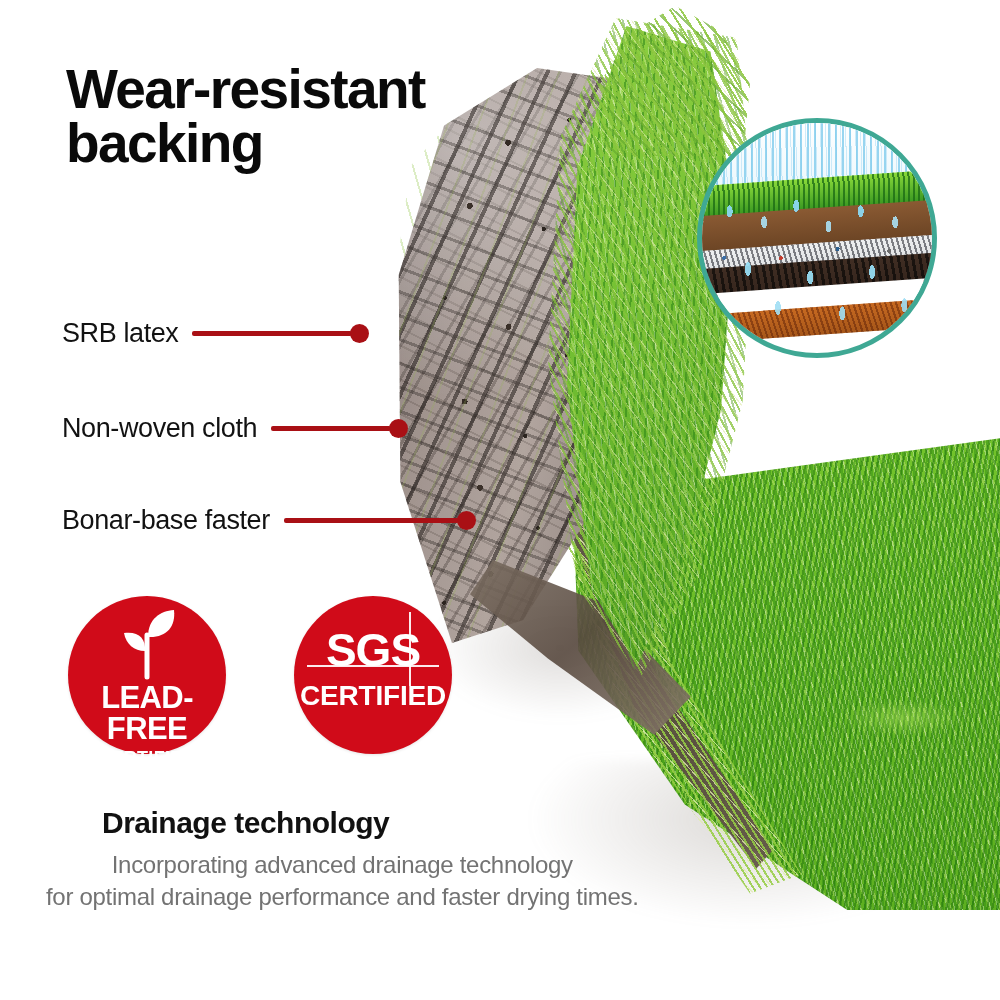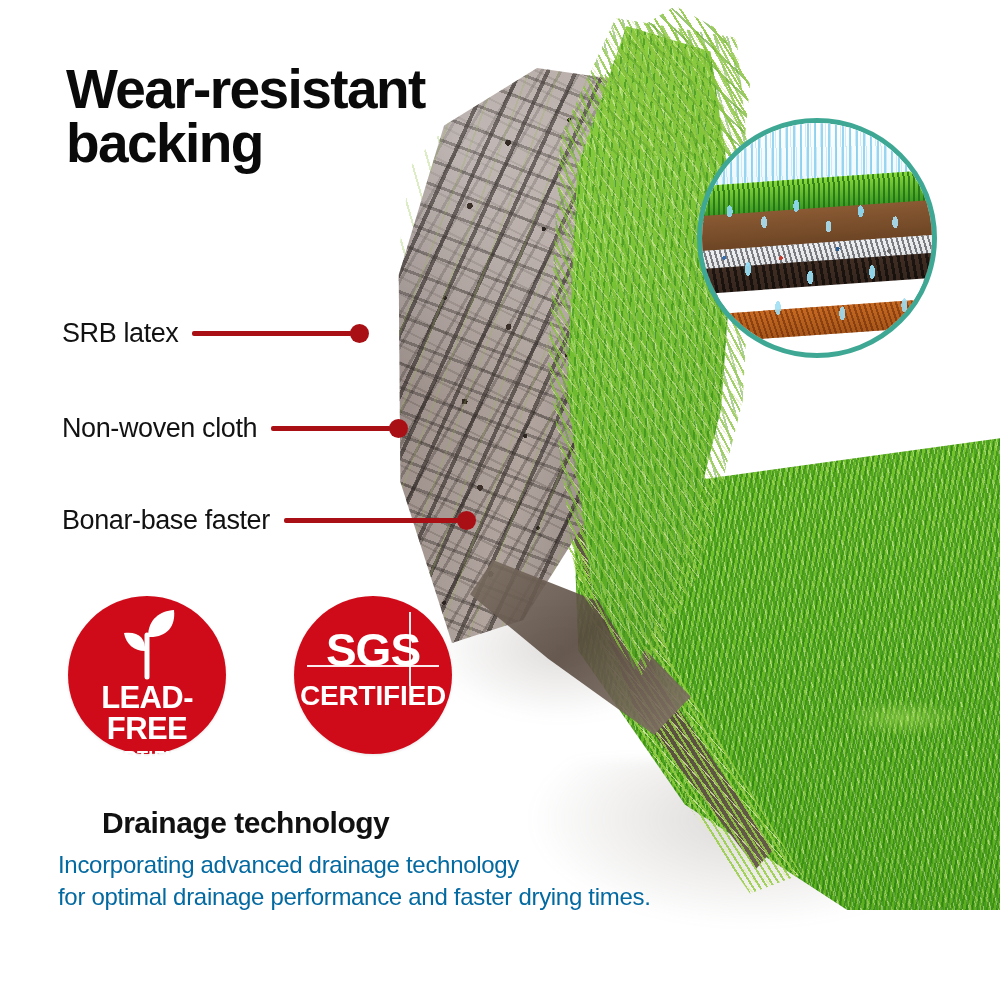--- a/index.html
+++ b/index.html
@@ -70,22 +70,22 @@
     position:absolute;left:98px;top:-8px;height:74px;width:2px;background:rgba(255,255,255,.92);z-index:3;
   }
   #badge-sgs .bl-main{font-size:28px;margin-top:2px;letter-spacing:-0.2px;}
 
   
   .drain-head{
     position:absolute;left:62px;top:806px;font-size:30px;font-weight:bold;
     color:#111;letter-spacing:-0.5px;z-index:40;margin-left:40px;
   }
   .drain-body{
-    position:absolute;left:58px;top:849px;font-size:24px;line-height:1.33;
-    color:#0369a1;letter-spacing:-0.3px;white-space:pre-line;z-index:40;
+    position:absolute;left:46px;top:849px;font-size:24px;line-height:1.33;
+    color:#737373;letter-spacing:-0.3px;white-space:pre-line;z-index:40;text-align:center;
   }
 
   
   #photo{position:absolute;inset:0;z-index:10;}
 
   
   .field{
     position:absolute;left:500px;top:430px;width:560px;height:480px;
     background:
       radial-gradient(ellipse 70px 22px at 20% 18%, rgba(255,255,255,.30), transparent 70%),

